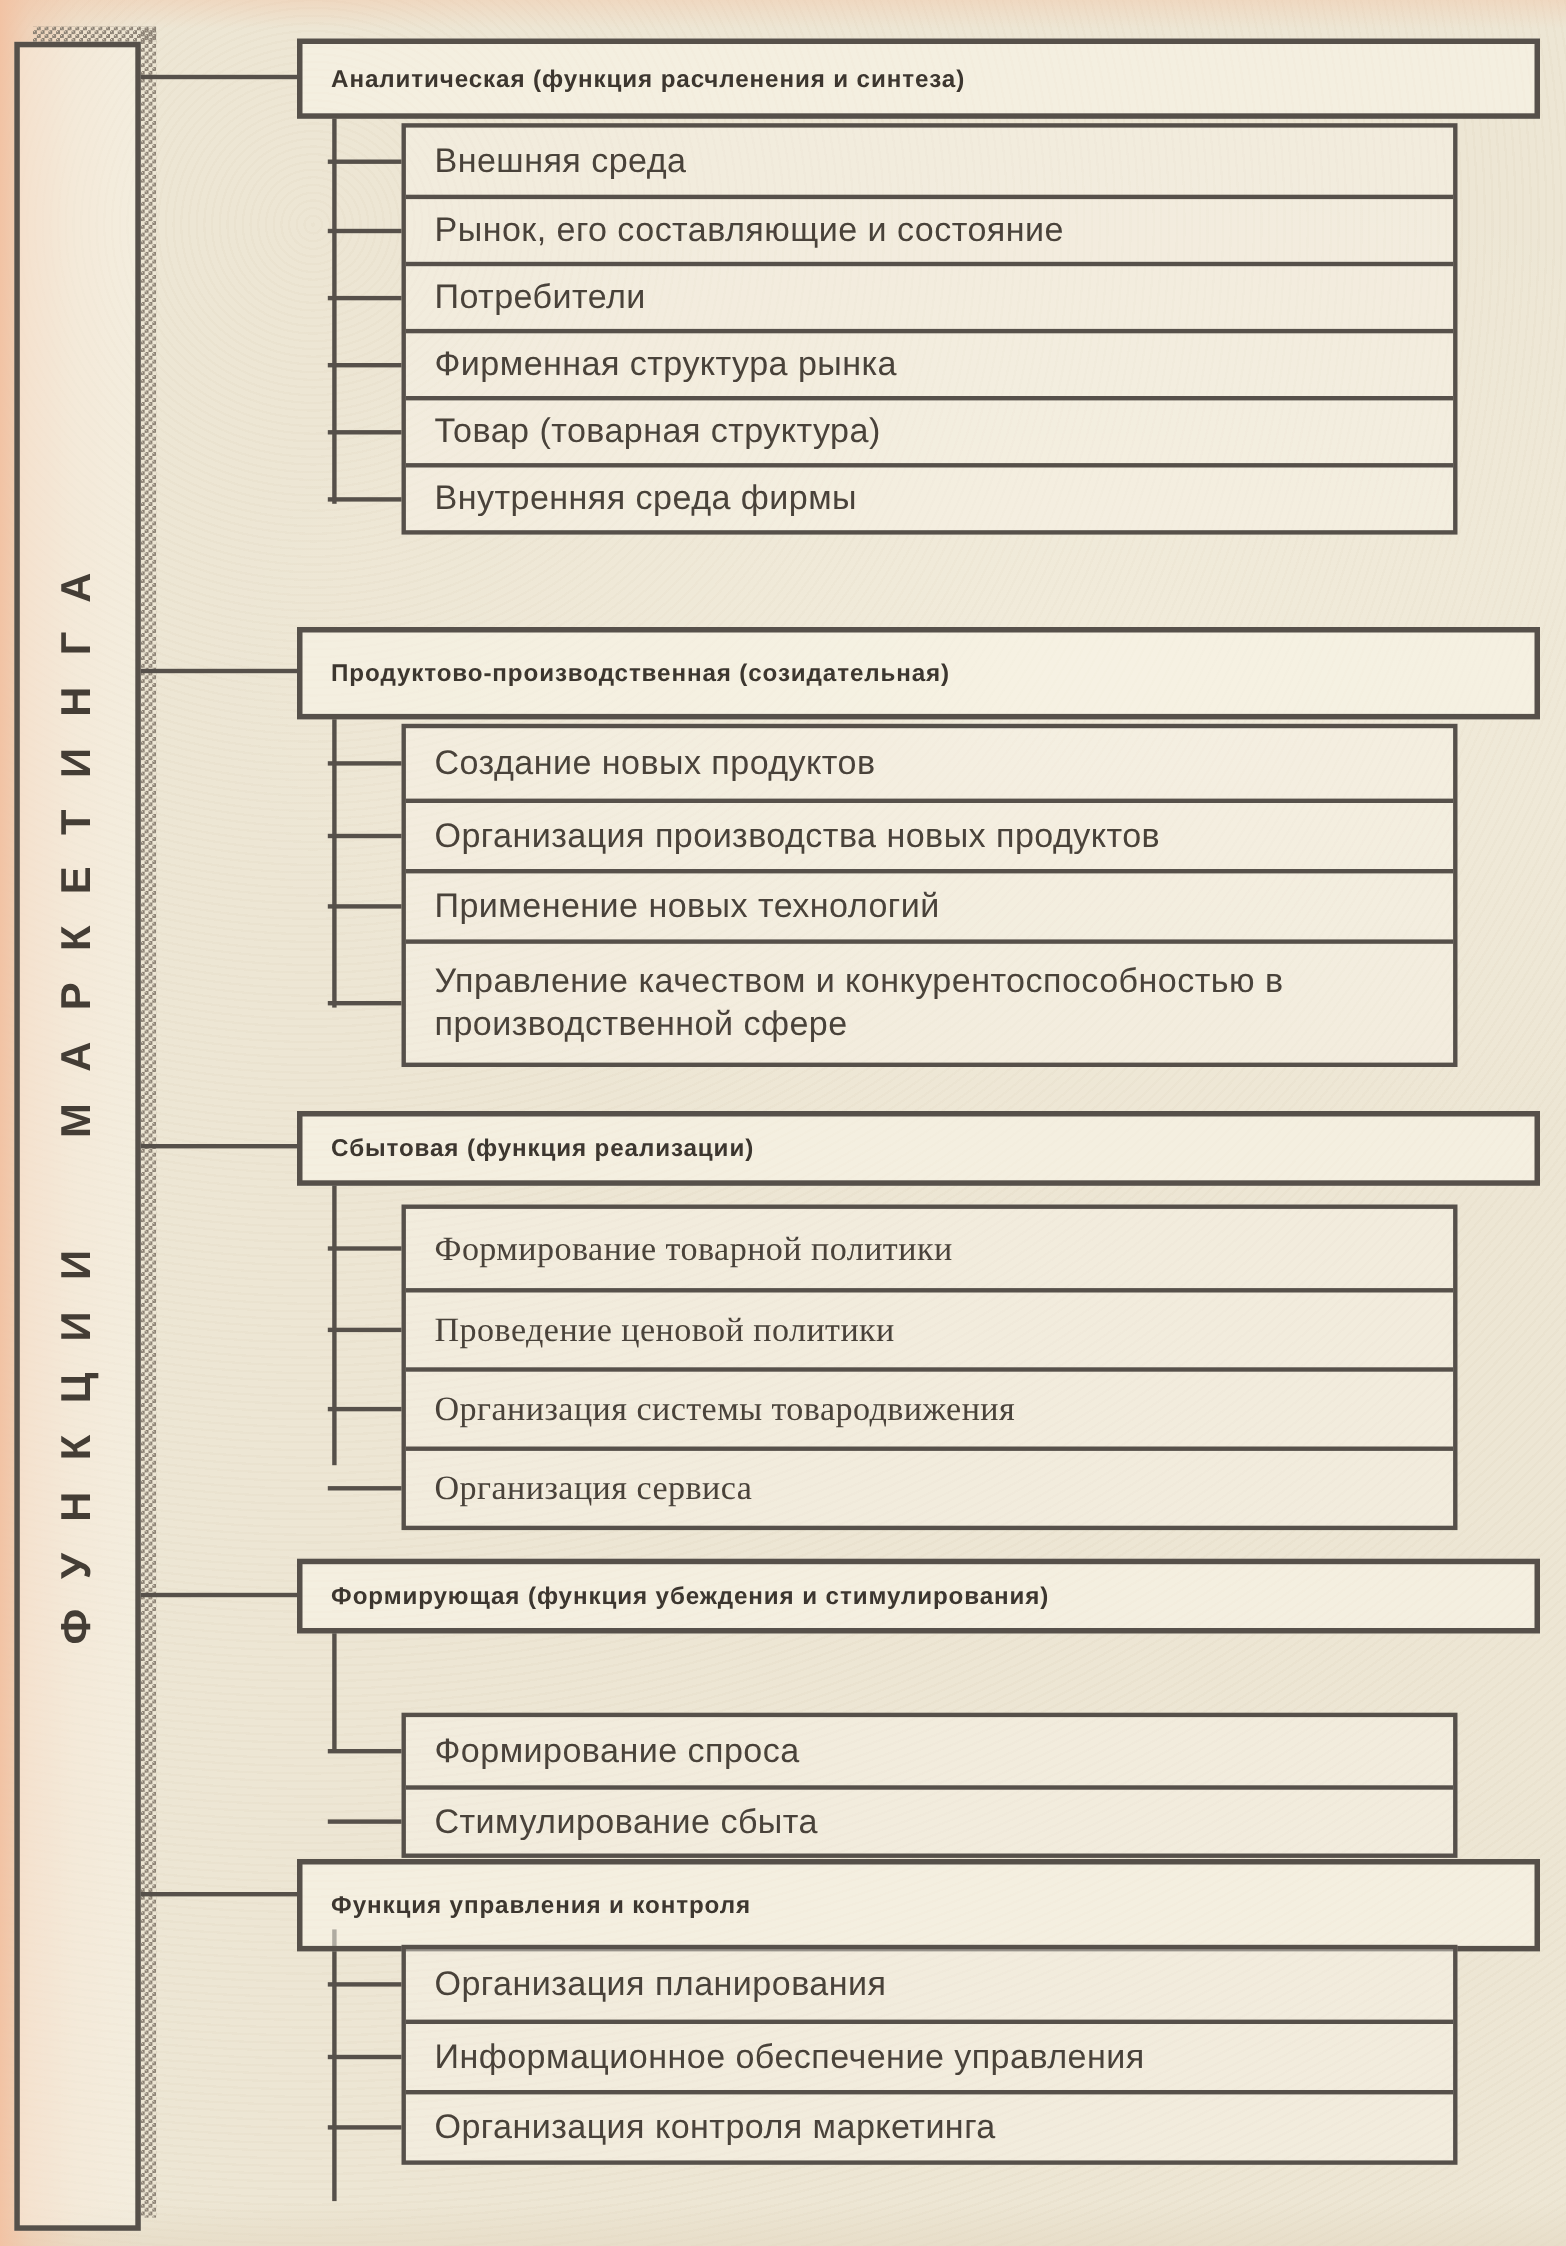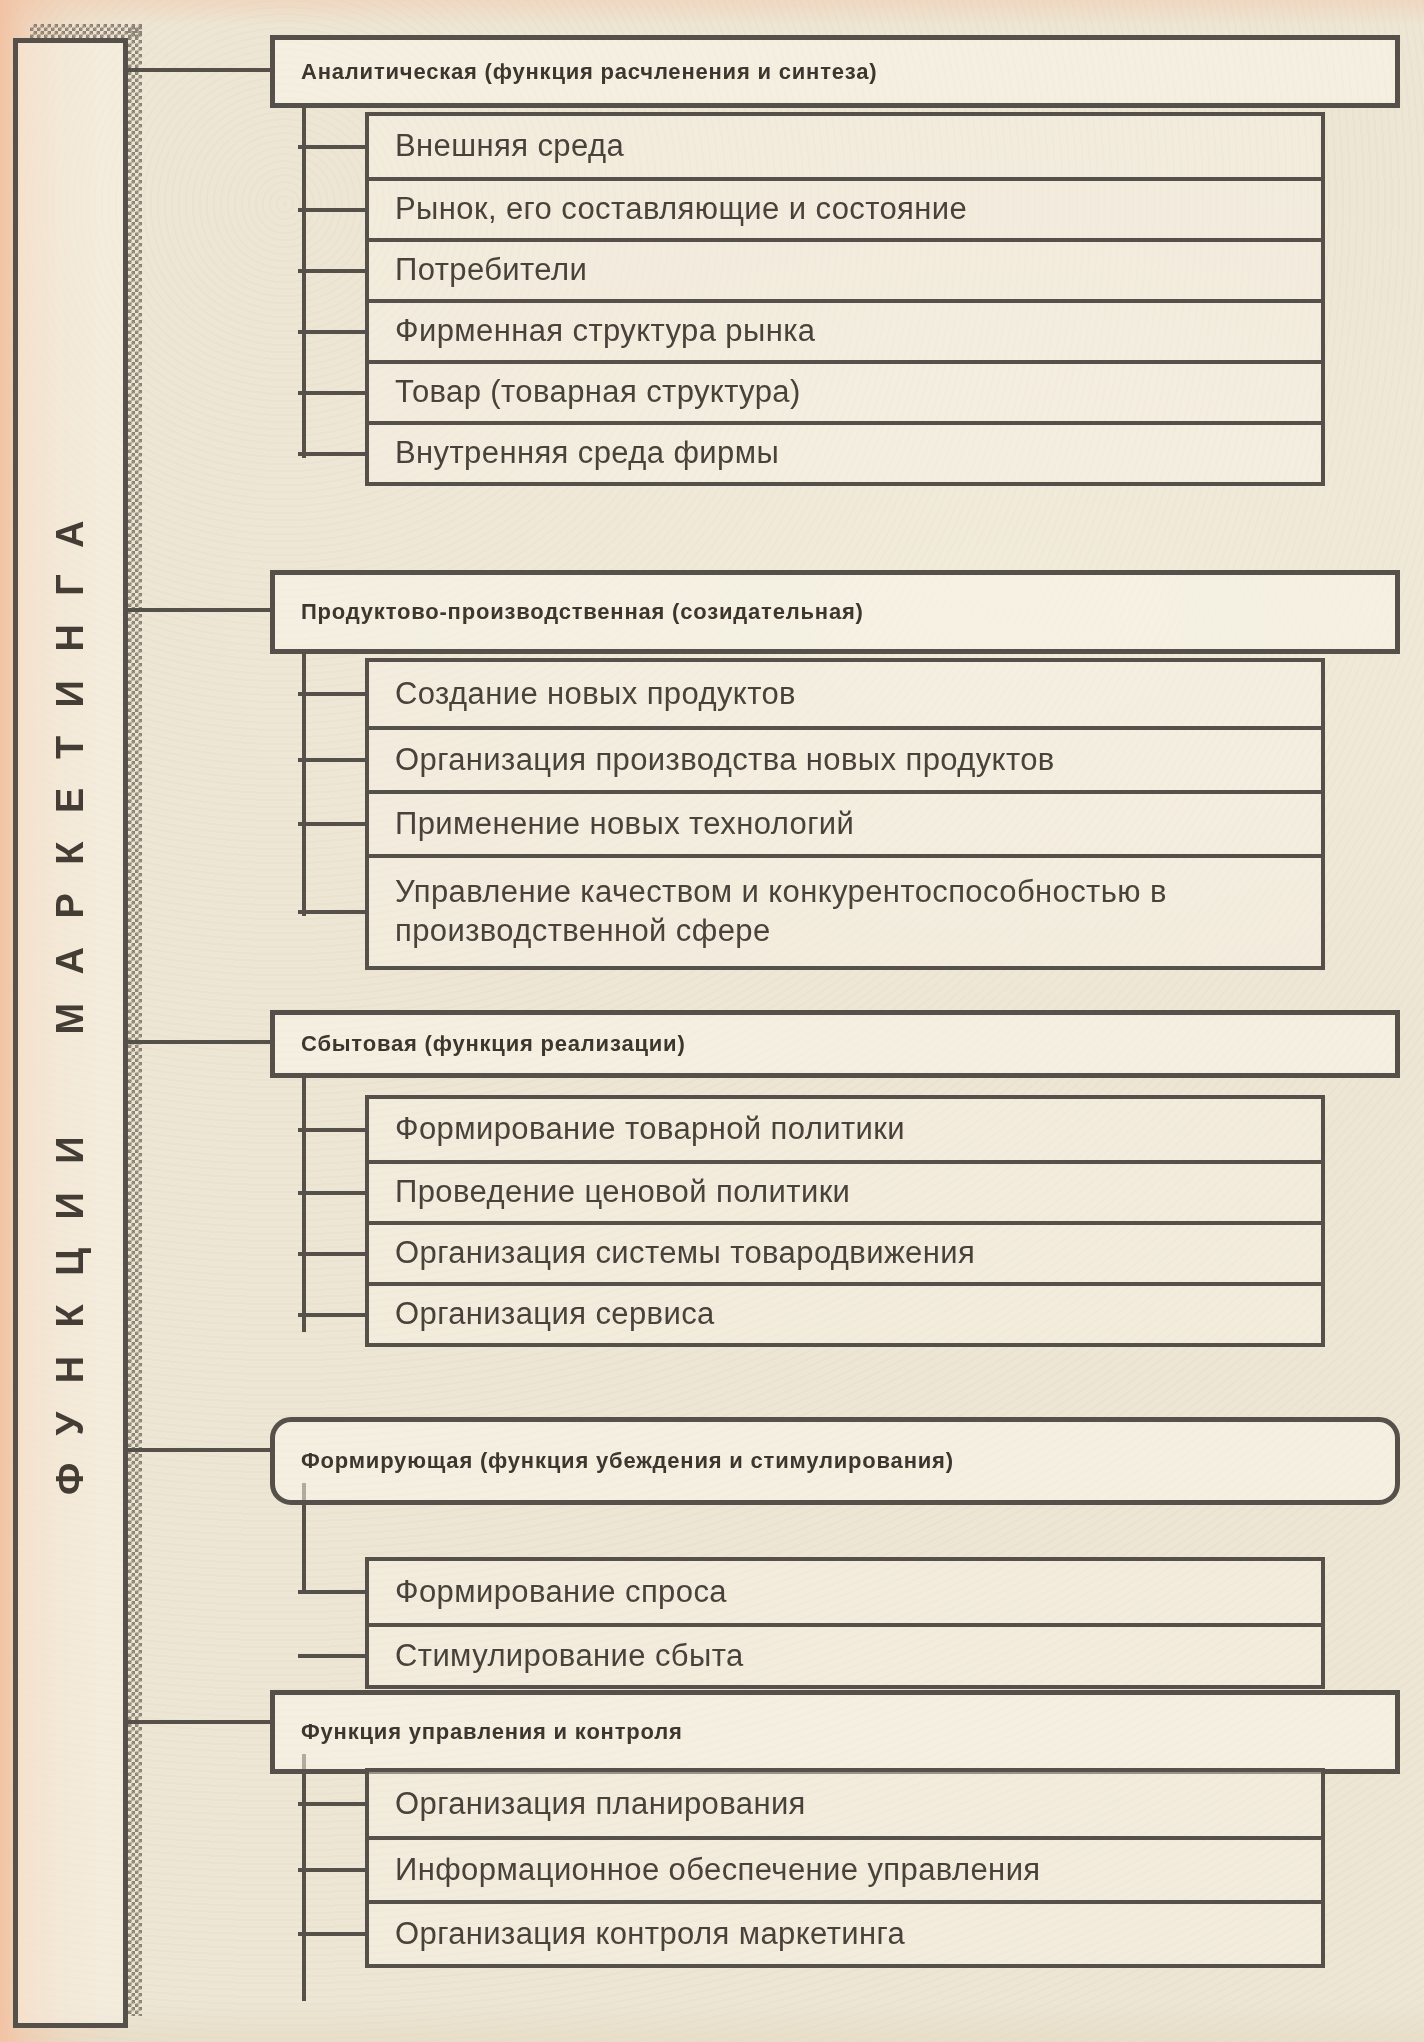--- a/index.html
+++ b/index.html
@@ -66,21 +66,21 @@
     position:absolute;left:270px;width:1130px;
     border:5px solid var(--line);box-sizing:border-box;
     background:rgba(250,246,234,.55);
     display:flex;align-items:center;
     padding:0 26px;
     font-weight:bold;font-size:22px;color:#3c362f;letter-spacing:.8px;
   }
   #hdr1{top:35px;height:73px;}
   #hdr2{top:570px;height:84px;}
   #hdr3{top:1010px;height:68px;}
-  #hdr4{top:1417px;height:88px;border-radius:21px;}
+  #hdr4{top:1417px;height:68px;}
   #hdr5{top:1690px;height:84px;}
 
   
   .sub{
     position:absolute;left:365px;width:960px;
     border:4px solid var(--line);box-sizing:border-box;
     background:rgba(250,246,234,.4);
   }
   #sub1{top:112px;}
   #sub2{top:658px;}
@@ -97,21 +97,21 @@
     line-height:1.25;
   }
   .row + .row{border-top:4px solid var(--line);}
   .row::before{
     content:"";position:absolute;left:-71px;top:50%;margin-top:-2px;
     width:67px;height:4px;background:var(--line);
   }
   #sub1 .row{height:61px;}
   #sub2 .row{height:64px;}
   #sub2 .row:nth-child(4){height:112px;}
-  #sub3 .row{height:61px;}
+  #sub3 .row{height:72px;font-family:Liberation Serif, serif;}
   #sub4 .row{height:62px;}
   #sub5 .row{height:64px;}
 </style>
 </head>
 <body>
 
 <div id="canvas">
 
   <div class="shadow-strip" id="shadow-top"></div>
   <div class="shadow-strip" id="shadow-right"></div>

